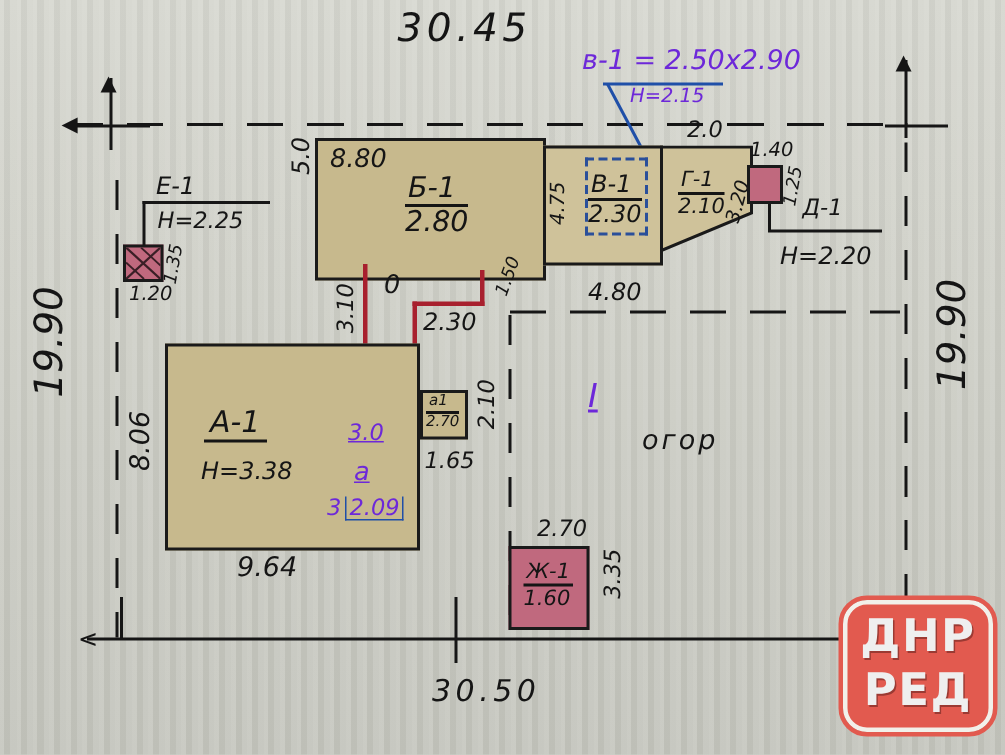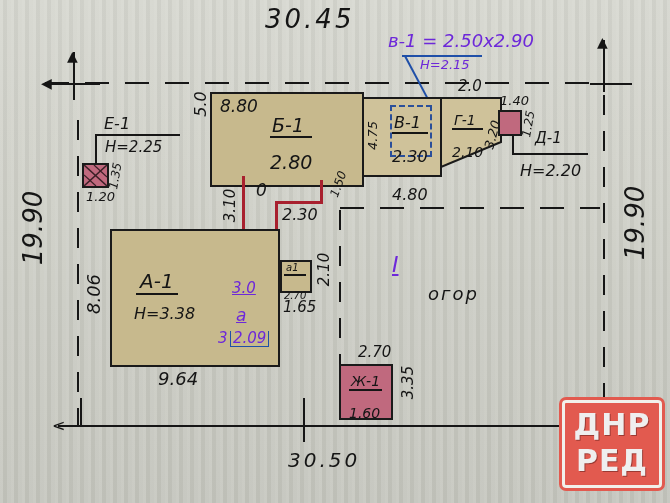--- a/index.html
+++ b/index.html
@@ -13,22 +13,22 @@
   .blue{color:#6d28d9;}
   .bld{position:absolute;border:2px solid #1a1a1a;box-sizing:border-box;}
   .tan{background:#c7b98d;}
   .tan2{background:#cfc29a;}
   .pink{background:#c0697e;}
   .line{position:absolute;background:#161616;}
   .dash-h{position:absolute;height:2px;background:repeating-linear-gradient(90deg,#161616 0 24px,transparent 24px 40px);}
   .dash-v{position:absolute;width:2px;background:repeating-linear-gradient(180deg,#161616 0 20px,transparent 20px 36px);}
   .frac{display:inline-block;text-align:left;}
   .frac .top{display:block;border-bottom:2px solid #151515;padding:0 2px 1px;}
-  .frac .bot{display:block;padding-top:15px;}
-  .logo{position:absolute;left:560px;left:562px;top:400px;width:100px;height:88px;background:#e25a4f;border-radius:4px;box-sizing:border-box;border:3px solid #f2f0ea;outline:3px solid #e25a4f;}
+  .frac .bot{display:block;padding-top:1px;}
+  .logo{position:absolute;left:560px;left:562px;top:400px;width:100px;height:88px;background:#e25a4f;border-radius:16px;box-sizing:border-box;border:3px solid #f2f0ea;outline:3px solid #e25a4f;}
   .logo span{display:block;text-align:center;color:#efefef;font-family:"DejaVu Sans",sans-serif;font-weight:bold;font-size:30px;letter-spacing:1px;line-height:36px;text-shadow:1px 1px 0 #9b3a33;}
 </style>
 </head>
 <body>
 
 <div class="dash-h" style="left:45px;top:82px;width:560px;"></div>
 <div class="dash-v" style="left:77px;top:120px;height:305px;"></div>
 <div class="dash-v" style="left:603px;top:95px;height:330px;"></div>
 <div class="line" style="left:58px;top:425px;width:540px;height:2px;"></div>
 <div class="dash-h" style="left:340px;top:207px;width:260px;"></div>

